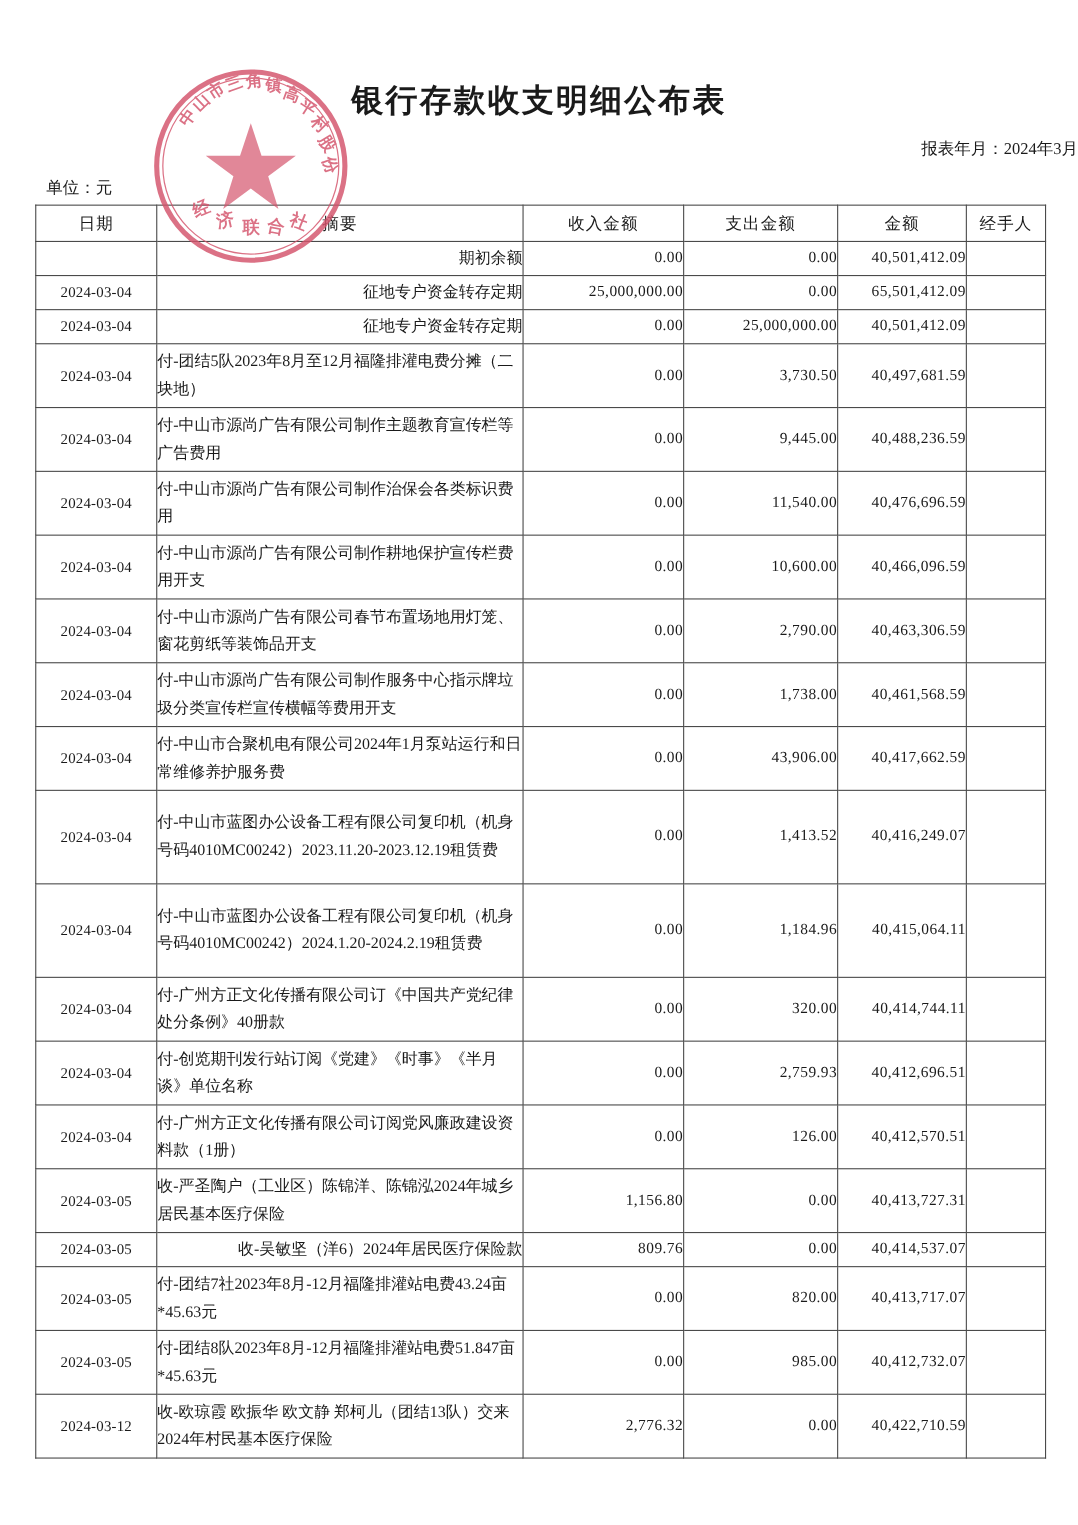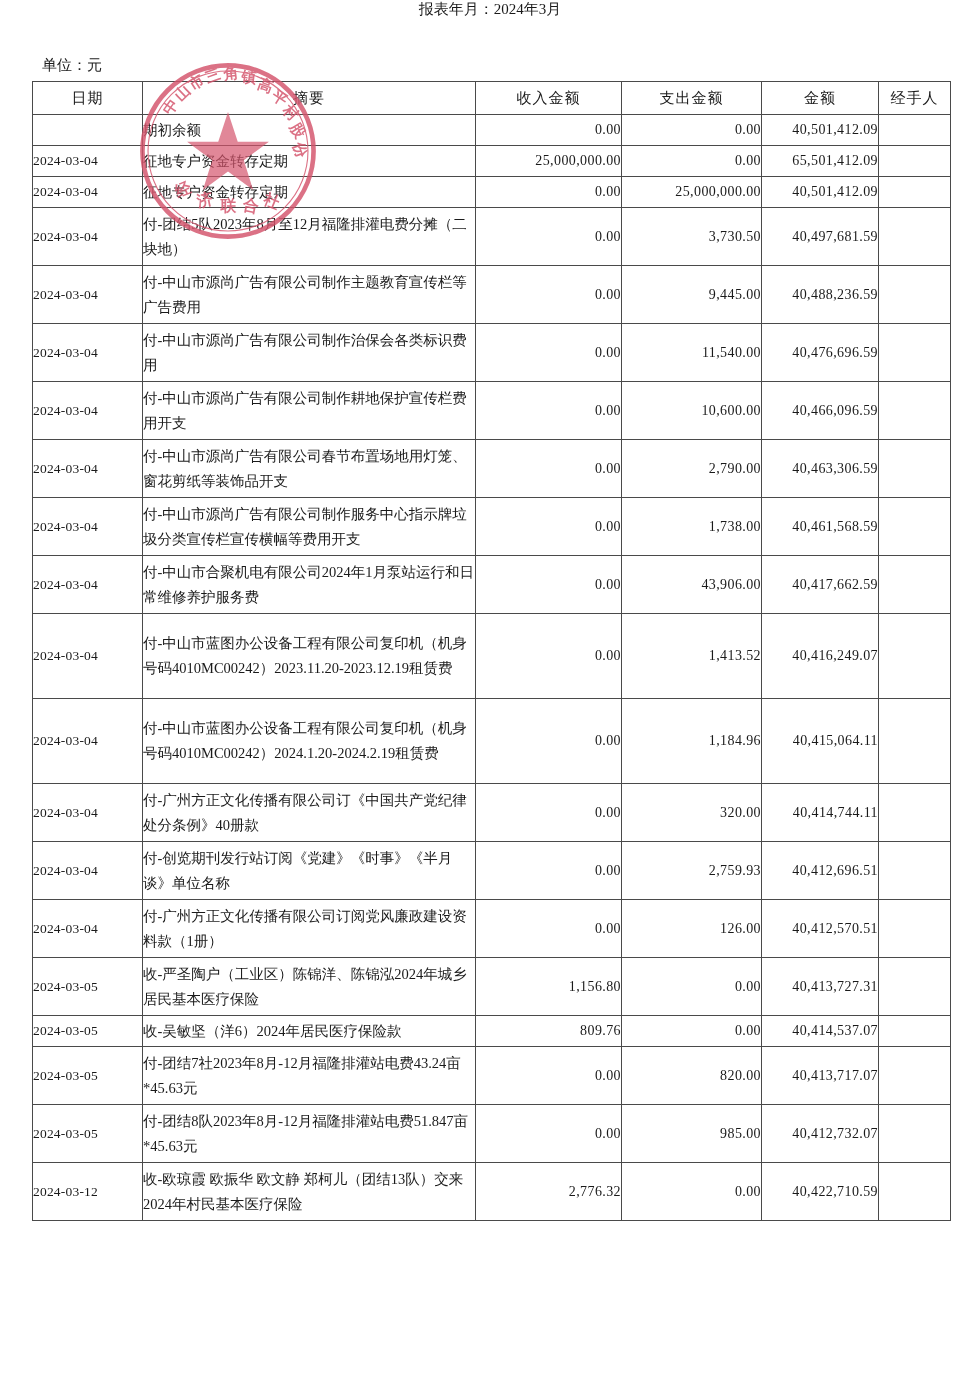--- a/index.html
+++ b/index.html
@@ -41,38 +41,39 @@
     text-align: center;
     font-size: 29px;
     font-weight: bold;
     letter-spacing: 2px;
     padding-top: 72px;
     font-family: "DejaVu Serif", "Liberation Serif", serif;
     position: relative;
     z-index: 2;
   }
   .subtitle {
-    text-align: center;
+    text-align: right;
     font-size: 15px;
+    margin-top: 14px;
     position: relative;
     z-index: 2;
   }
 
   .meta-row {
     position: relative;
     z-index: 6;
     display: flex;
     justify-content: space-between;
     align-items: flex-end;
     margin: 16px 30px 6px 42px;
     font-size: 15px;
   }
   .meta-left { white-space: nowrap; }
   .meta-left .lbl { margin-right: 6px; }
-  .meta-right { white-space: nowrap; padding-right: 8px; margin-top: 21px; }
+  .meta-right { white-space: nowrap; padding-right: 8px; }
 
   
   .table-wrap {
     position: relative;
     margin: 0 30px 0 32px;
     z-index: 3;
   }
   table.ledger {
     width: 918px;
     border-collapse: collapse;
@@ -92,21 +93,21 @@
     letter-spacing: 1px;
   }
   .c-date   { width: 110px; }
   .c-desc   { width: 333px; }
   .c-in     { width: 146px; }
   .c-out    { width: 140px; }
   .c-bal    { width: 117px; }
   .c-person { width: 72px;  }
 
   td.date {
-    text-align: left;
+    text-align: center;
     font-size: 13.5px;
     letter-spacing: .2px;
     font-family: "Liberation Serif", serif;
   }
   td.desc {
     padding: 3px 4px 3px 7px;
     font-size: 14.5px;
     line-height: 25px;
     text-align: left;
     vertical-align: top;
@@ -119,21 +120,21 @@
     padding-bottom: 3px;
     letter-spacing: .4px;
     font-family: "Liberation Serif", serif;
   }
   td.person { }
 
   tr.h1 td { height: 30px; }
   tr.h2 td { height: 57px; }
   tr.h3 td { height: 84px; }
 
-  tr.h1 td.desc { vertical-align: middle; }
+  tr.h1 td.desc { vertical-align: middle; text-align: right; }
   tr.h1 td.num  { vertical-align: middle; padding-bottom: 0; }
 </style>
 </head>
 <body>
 
 <div class="page">
 
   <div class="seal">
     <svg viewBox="0 0 200 200" xmlns="http://www.w3.org/2000/svg">
       <g stroke="#d4536b" fill="none">
@@ -157,20 +158,21 @@
       <g fill="#d4536b" font-family="DejaVu Serif, serif" font-size="17" font-weight="bold">
         <text transform="translate(46,150) rotate(-22)">经</text>
         <text transform="translate(68,160) rotate(-12)">济</text>
         <text transform="translate(92,165) rotate(0)">联</text>
         <text transform="translate(115,163) rotate(11)">合</text>
         <text transform="translate(137,156) rotate(22)">社</text>
       </g>
     </svg>
   </div>
 
+  <div class="title">银行存款收支明细公布表</div>
   <div class="subtitle">报表年月：2024年3月</div>
 
   <div class="meta-row">
     <div class="meta-right">单位：元</div>
   </div>
 
   <div class="table-wrap">
     <table class="ledger">
       <colgroup>
         <col class="c-date">

